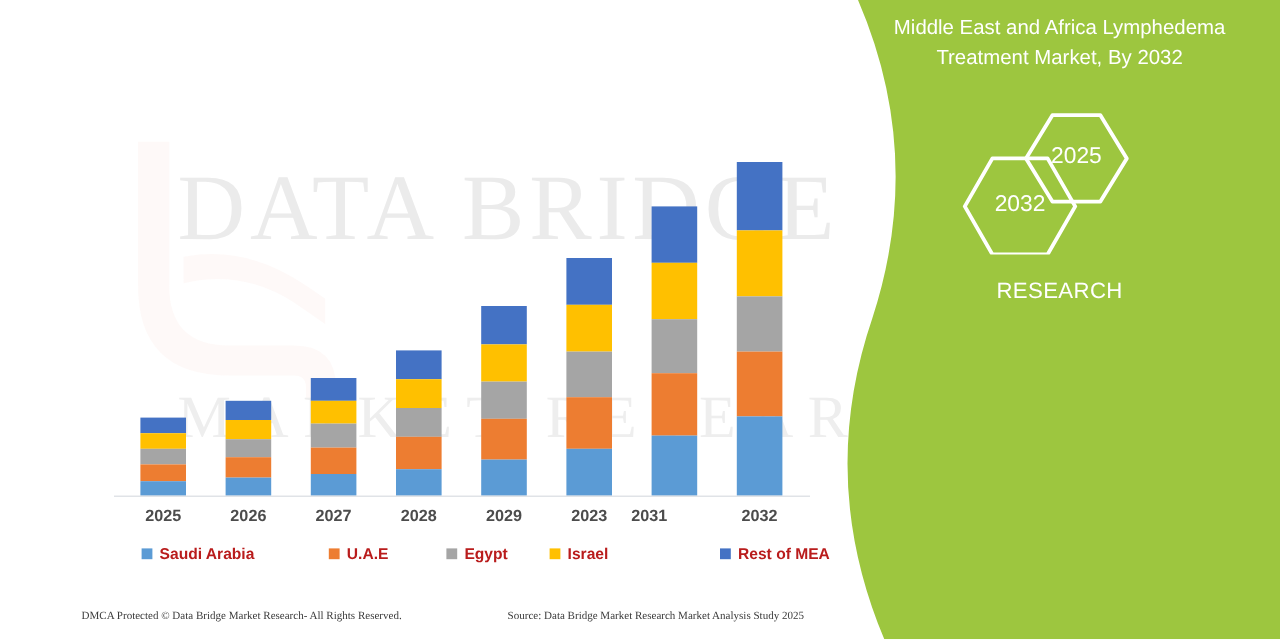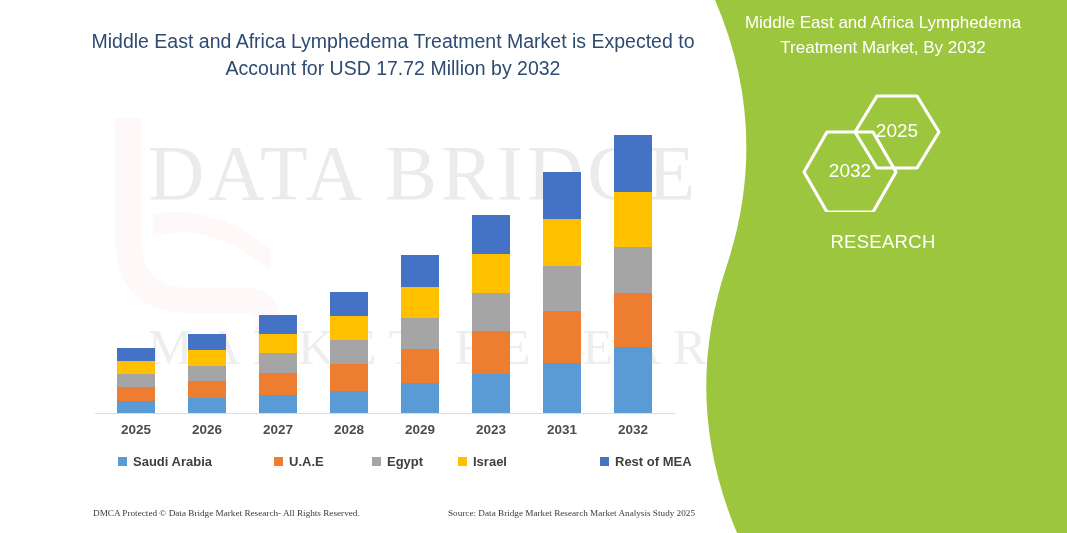--- a/index.html
+++ b/index.html
@@ -41,24 +41,24 @@
   .xlabels{position:absolute;left:95px;top:422px;width:580px;height:22px;}
   .xlab{
     position:absolute;width:60px;text-align:center;top:0;
     font-size:13.5px;font-weight:bold;color:#4c4c4c;
   }
 
   
   .legend{position:absolute;left:118px;top:454px;width:560px;height:20px;}
   .lg-item{position:absolute;display:flex;align-items:center;gap:6px;top:0;}
   .lg-sw{width:9px;height:9px;display:block;}
-  .lg-tx{font-size:13px;font-weight:bold;color:#404040;white-space:nowrap;}
-
-  
-  .footer{position:absolute;left:93px;top:508px;width:600px;height:14px;text-align:center;}
+  .lg-tx{font-size:13px;font-weight:bold;color:#b91c1c;white-space:nowrap;}
+
+  
+  .footer{position:absolute;left:68px;top:508px;width:600px;height:14px;text-align:center;}
   .f-left{position:absolute;left:0;top:0;font-family:"Liberation Serif", serif;font-size:9.2px;color:#3a3a3a;white-space:nowrap;}
   .f-right{position:absolute;left:343px;top:0;font-family:"Liberation Serif", serif;font-size:9.2px;color:#3a3a3a;white-space:nowrap;margin-left:12px;}
 
   
   .green-panel{
     position:absolute;right:0;top:0;width:400px;height:533px;
     overflow:hidden;
   }
   .green-panel svg{position:absolute;left:0;top:0;}
   .gp-title{
@@ -81,21 +81,20 @@
 
   <div class="wm-wrap">
     <svg class="wm-logo" viewBox="0 0 190 215">
       <path d="M20 0 L46 0 L46 120 Q46 170 96 170 L150 170 Q185 170 185 205 L185 215 L160 215 L160 205 Q160 195 150 195 L96 195 Q20 195 20 120 Z" fill="#fbe9e4" opacity="0.85"></path>
       <path d="M58 96 Q110 86 160 120 L176 131 L176 152 L150 134 Q106 106 58 118 Z" fill="#fbe9e4" opacity="0.9"></path>
     </svg>
     <div class="wm-text">DATA BRIDGE</div>
     <div class="wm-text l2">MARKET RESEARCH</div>
   </div>
 
-  <div class="chart-title">Middle East and Africa Lymphedema Treatment Market is Expected to Account for USD 17.72 Million by 2032</div>
 
   <div class="plot">
     <div class="bars" id="bars">
         <div class="bar-group" style="left: 22px; width: 38px;">
           <span class="seg" style="height: 13px; background: rgb(68, 114, 196);"></span>
           <span class="seg" style="height: 13px; background: rgb(255, 192, 0);"></span>
           <span class="seg" style="height: 13px; background: rgb(165, 165, 165);"></span>
           <span class="seg" style="height: 14px; background: rgb(237, 125, 49);"></span>
           <span class="seg" style="height: 12px; background: rgb(91, 155, 213);"></span>
         </div>
@@ -152,21 +151,21 @@
   </div>
   <div class="axis-line"></div>
 
   <div class="xlabels" id="xlabels">
       <div class="xlab" style="left: 11px;">2025</div>
       <div class="xlab" style="left: 82px;">2026</div>
       <div class="xlab" style="left: 153px;">2027</div>
       <div class="xlab" style="left: 224px;">2028</div>
       <div class="xlab" style="left: 295px;">2029</div>
       <div class="xlab" style="left: 366px;">2023</div>
-      <div class="xlab" style="left: 437px; text-align: center;">2031</div>
+      <div class="xlab" style="left: 416px; text-align: center;">2031</div>
       <div class="xlab" style="left: 508px;">2032</div>
     </div>
 
   <div class="legend" id="legend">
       <div class="lg-item" style="left: 0px;">
         <span class="lg-sw" style="background: rgb(91, 155, 213);"></span>
         <span class="lg-tx">Saudi Arabia</span>
       </div>
       <div class="lg-item" style="left: 156px;">
         <span class="lg-sw" style="background: rgb(237, 125, 49);"></span>

